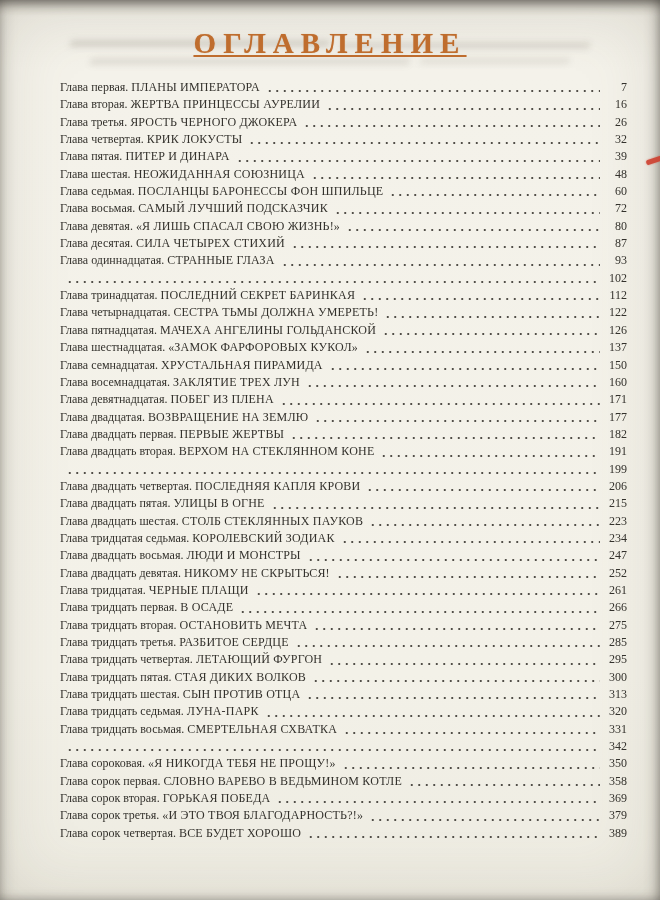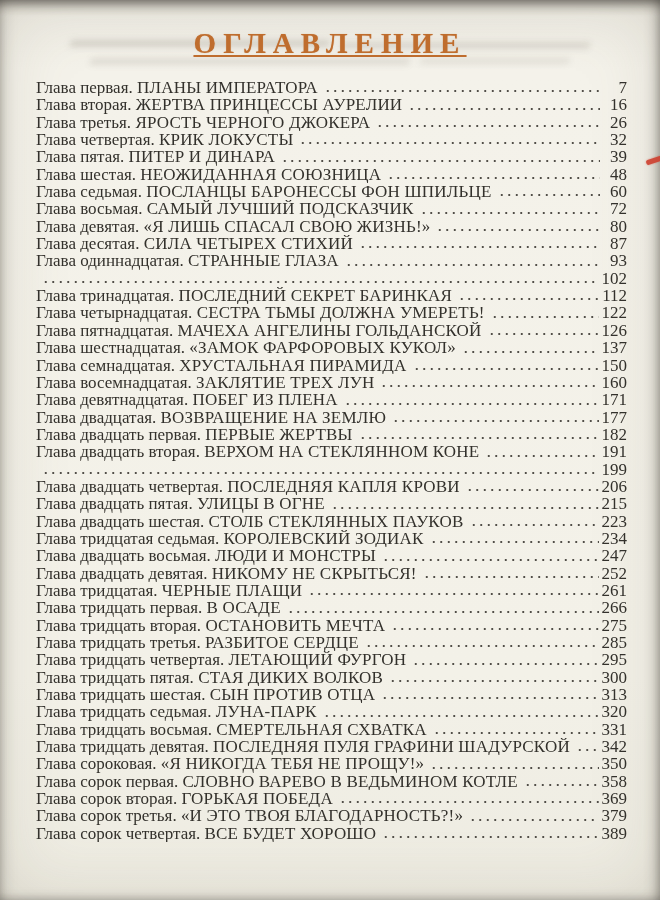--- a/index.html
+++ b/index.html
@@ -52,23 +52,24 @@
   .toc {
     position: absolute;
     left: 36px;
     right: 33px;
     top: 79px;
   }
   .row {
     display: flex;
     align-items: baseline;
     white-space: nowrap;
-    font-size: 17px;
+    font-size: 12px;
     line-height: 17.35px;
     color: #33312c;
+    margin-left: 24px;
   }
   .row .txt { flex: 0 0 auto; overflow: hidden; }
   .row .ch { }
   .row .tt { letter-spacing: 0.2px; }
   .row .leader {
     flex: 1 1 auto;
     min-width: 10px;
     margin: 0 3px 0 5px;
     align-self: stretch;
     background-image: radial-gradient(circle, #514e48 1px, rgba(0,0,0,0) 1.35px);
@@ -289,21 +290,20 @@
         <span class="txt"><span class="ch">Глава тридцать седьмая. </span><span class="tt">ЛУНА-ПАРК</span></span>
         <span class="leader"></span>
         <span class="pg">320</span>
       </div>
       <div class="row">
         <span class="txt"><span class="ch">Глава тридцать восьмая. </span><span class="tt">СМЕРТЕЛЬНАЯ СХВАТКА</span></span>
         <span class="leader"></span>
         <span class="pg">331</span>
       </div>
       <div class="row">
-        <span class="txt"><span class="ch">Глава тридцать девятая. </span><span class="tt">ПОСЛЕДНЯЯ ПУЛЯ ГРАФИНИ ШАДУРСКОЙ</span></span>
         <span class="leader"></span>
         <span class="pg">342</span>
       </div>
       <div class="row">
         <span class="txt"><span class="ch">Глава сороковая. </span><span class="tt">«Я НИКОГДА ТЕБЯ НЕ ПРОЩУ!»</span></span>
         <span class="leader"></span>
         <span class="pg">350</span>
       </div>
       <div class="row">
         <span class="txt"><span class="ch">Глава сорок первая. </span><span class="tt">СЛОВНО ВАРЕВО В ВЕДЬМИНОМ КОТЛЕ</span></span>

